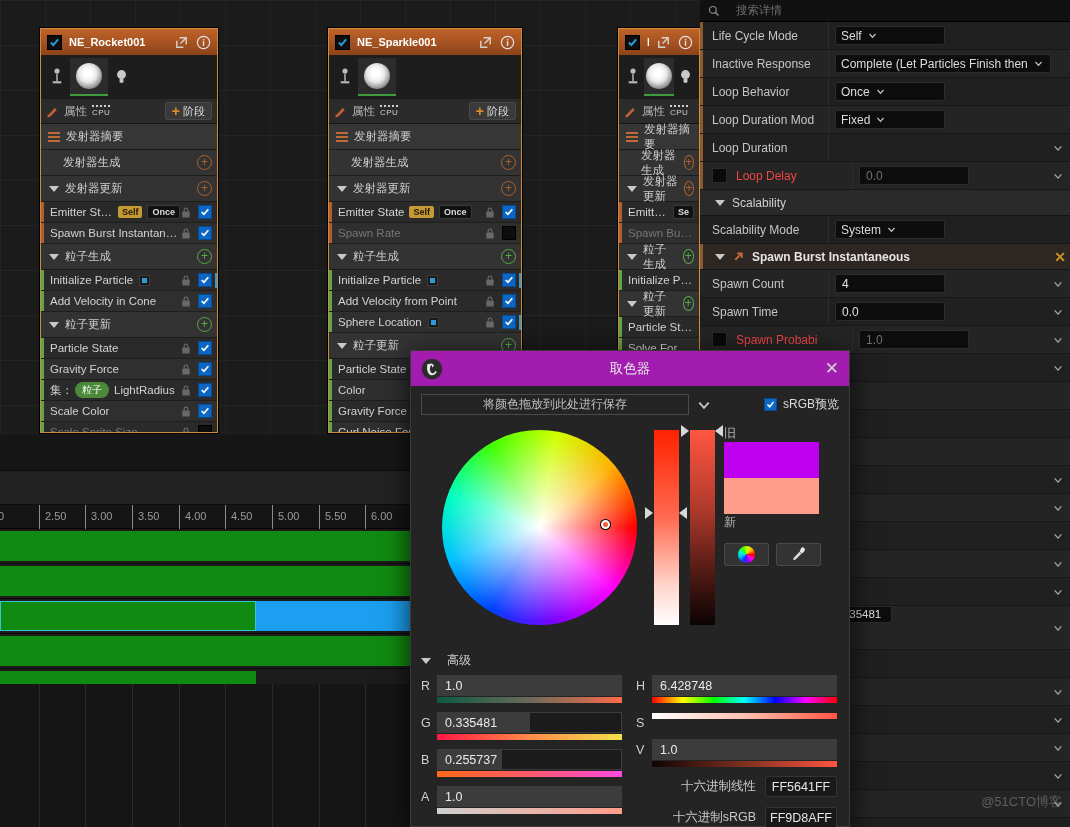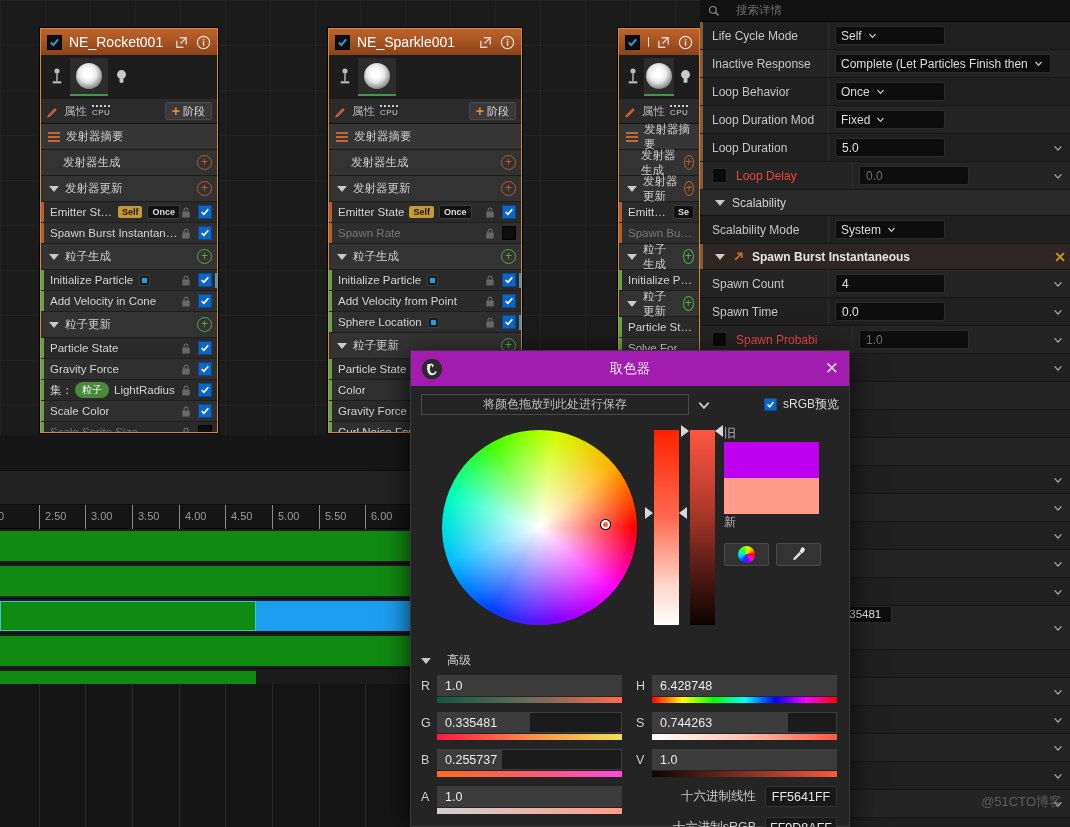--- a/index.html
+++ b/index.html
@@ -16,21 +16,21 @@
     background-size:45px 45px; }
 
   
   .emitter { position:absolute; background:#262626; border:1px solid #d08a3a;
     box-shadow:0 0 0 1px #000; }
   .em-head { height:26px; background:linear-gradient(to bottom,#c0632a,#8c4319);
     display:flex; align-items:center; padding:0 6px; gap:7px; }
   .em-chk { width:15px; height:15px; background:#0e0e0e; border:1px solid #000;
     display:flex; align-items:center; justify-content:center; flex:0 0 auto; }
   .em-chk svg { width:11px; height:11px; }
-  .em-title { font-size:14px; color:#fff; font-weight:normal; flex:1 1 auto;
+  .em-title { font-size:11px; color:#fff; font-weight:bold; flex:1 1 auto;
     white-space:nowrap; overflow:hidden; }
   .em-hicon { width:15px; height:15px; opacity:.92; flex:0 0 auto; }
   .em-thumbs { height:44px; background:#1d1d1d; display:flex; align-items:center;
     padding:0 6px; gap:3px; }
   .thumb-s { width:20px; height:30px; display:flex; align-items:center; justify-content:center; }
   .thumb-m { width:38px; height:38px; background:#2c2c2c; border-bottom:2px solid #3f9b3f;
     display:flex; align-items:center; justify-content:center; }
   .blob { width:26px; height:26px; border-radius:50%;
     background:radial-gradient(circle at 45% 40%, #ffffff 18%, #e8e8e8 42%, #8a8a8a 72%, #4a4a4a 100%); }
   .em-props { height:25px; background:#2b2b2b; display:flex; align-items:center;
@@ -821,23 +821,20 @@
               <svg class="chev" viewBox="0 0 12 12">
                 <path d="M2 4 L6 8.5 L10 4" fill="none" stroke="#c8c8c8" stroke-width="1.6"></path>
               </svg>
             </div>
           </div>
         </div>
         <div class="drow odd">
           <div class="accent"></div>
           <div class="dlabel">Loop Duration</div>
           <div class="dsep"></div>
-          <div class="dval">
-            <div class="inputbox">5.0</div>
-          </div>
           <svg class="chev-far" viewBox="0 0 12 12">
             <path d="M2 4 L6 8.5 L10 4" fill="none" stroke="#a8a8a8" stroke-width="1.6"></path>
           </svg>
         </div>
         <div class="drow">
           <div class="accent"></div>
           <div class="minibox"></div>
           <div class="dlabel dim">Loop Delay</div>
           <div class="dsep"></div>
           <div class="dval">
@@ -1129,24 +1126,20 @@
                   <div class="stxt">
                     <span class="fillbg" style="width:100%"></span>
                     <span class="tv">6.428748</span>
                   </div>
                   <div class="strack" style="background:linear-gradient(to right,#ff0000,#ffff00,#00ff00,#00ffff,#0000ff,#ff00ff,#ff0000)"></div>
                 </div>
               </div>
               <div class="slot">
                 <span class="slab">S</span>
                 <div class="sfield">
-                  <div class="stxt">
-                    <span class="fillbg" style="width:74%"></span>
-                    <span class="tv">0.744263</span>
-                  </div>
                   <div class="strack" style="background:linear-gradient(to right,#ffffff,#ffc0b0,#ff5641)"></div>
                 </div>
               </div>
               <div class="slot">
                 <span class="slab">V</span>
                 <div class="sfield">
                   <div class="stxt">
                     <span class="fillbg" style="width:100%"></span>
                     <span class="tv">1.0</span>
                   </div>

